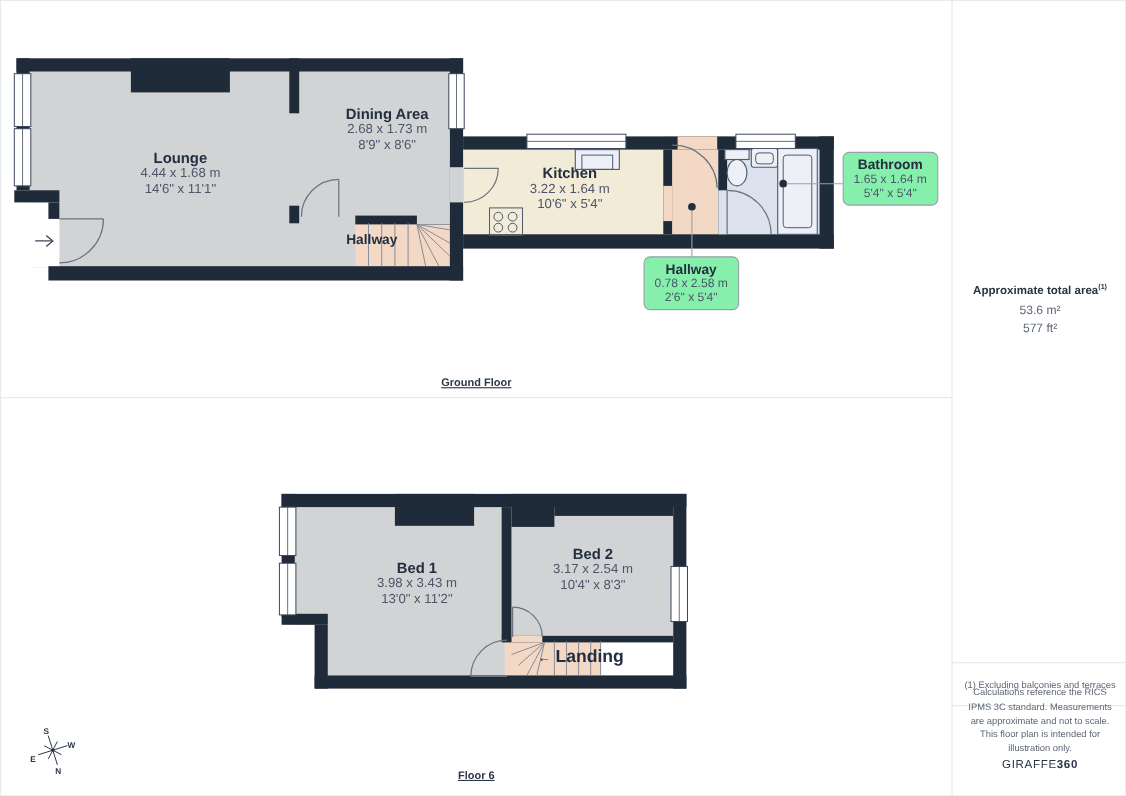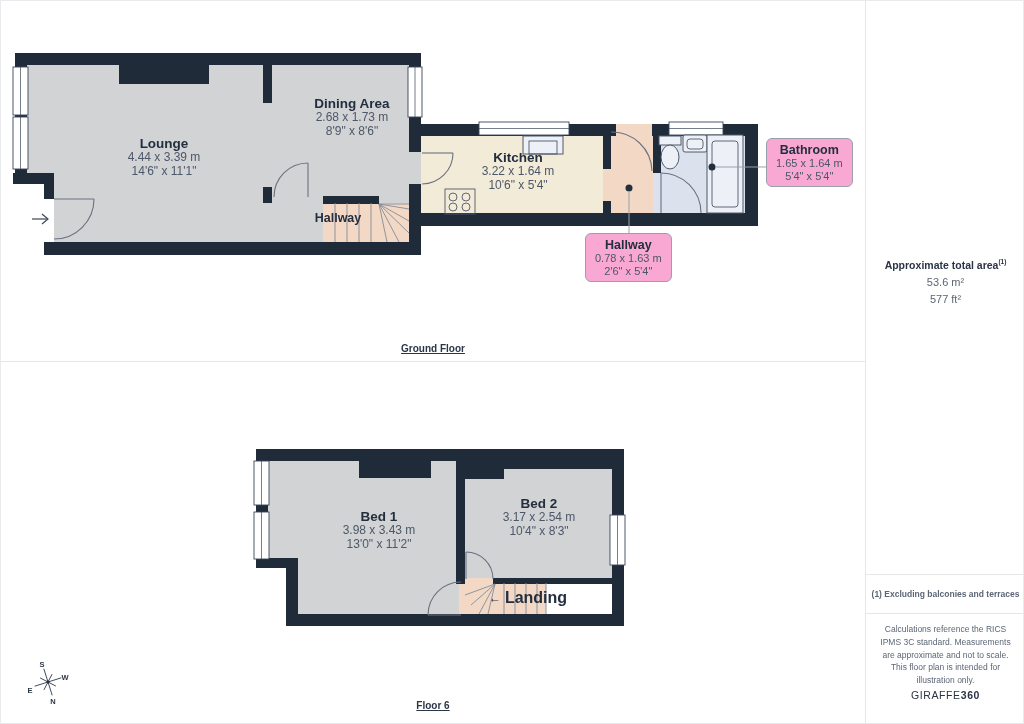--- a/index.html
+++ b/index.html
@@ -22,40 +22,40 @@
   .fixture2{fill:none;stroke:#4e596b;stroke-width:0.9;}
   .dot{fill:#232e3f;}
   .connector{stroke:#99a0ac;stroke-width:1;fill:none;}
   .arrowline{stroke:#3c4656;stroke-width:1.2;fill:none;}
   .compassline{stroke:#2b3647;stroke-width:0.9;}
   .compass-letter{font-size:7.5px;font-weight:bold;fill:#2b3647;text-anchor:middle;}
   
   .room-label{position:absolute;transform:translateX(-50%);text-align:center;white-space:nowrap;z-index:3;}
   .room-label .nm{font-size:13.5px;line-height:15px;font-weight:bold;color:var(--accent-text,#232e3f);}
   .room-label .rm{font-size:12px;line-height:13.5px;color:var(--dim-text,#4c5769);}
-  .callout{position:absolute;background:#f9a8d4;border:1px solid #99a0ac;border-radius:6px;
+  .callout{position:absolute;background:#86efac;border:1px solid #99a0ac;border-radius:6px;
            text-align:center;padding:4px 9px;white-space:nowrap;z-index:3;}
   .callout .nm{font-size:12.5px;line-height:14px;font-weight:bold;color:var(--accent-text,#232e3f);}
   .callout .rm{font-size:11px;line-height:12.5px;color:var(--dim-text,#4c5769);}
   .floor-title{position:absolute;left:0;width:864px;text-align:center;font-size:10px;
                font-weight:bold;color:#2b3647;z-index:3;text-decoration:underline;}
   .hdiv{position:absolute;left:0;top:360px;width:864px;height:1px;background:var(--divider,#e6e7ea);}
   
   #landing-label{display:flex;align-items:center;gap:4px;}
   #landing-label .arr{font-size:12px;color:#232e3f;}
   #landing-label .nm{font-size:16px;}
   
   .sidebar{position:absolute;left:864px;top:0;width:160px;height:724px;border-left:1px solid var(--divider,#e6e7ea);box-sizing:border-box;}
   .area-block{position:absolute;top:257px;width:100%;text-align:center;}
   .area-title{font-size:10.5px;font-weight:bold;color:#2a3445;}
   .area-title sup{font-size:6.5px;}
   .area-val{font-size:11px;color:var(--muted-text,#5d6675);margin-top:5px;}
-  .footnote-row{position:absolute;top:573px;width:100%;height:40px;border-top:1px solid var(--divider,#e6e7ea);
+  .footnote-row{position:absolute;top:601px;width:100%;height:40px;border-top:1px solid var(--divider,#e6e7ea);
                 border-bottom:1px solid var(--divider,#e6e7ea);display:flex;align-items:center;justify-content:center;
-                font-size:8.5px;color:var(--muted-text,#5d6675);box-sizing:border-box;font-weight:bold;}
+                font-size:8.5px;color:var(--muted-text,#5d6675);box-sizing:border-box;}
   .disclaimer{position:absolute;top:622px;left:0;width:100%;box-sizing:border-box;padding:0 13px;
               font-size:8.5px;line-height:1.5;color:var(--muted-text,#5d6675);text-align:center;}
   .brand{position:absolute;top:688px;width:100%;text-align:center;font-size:10.5px;
          letter-spacing:0.6px;color:#2a3445;}
   .brand .bold{font-weight:bold;}
 </style>
 </head>
 <body>
 
 <div id="app">
@@ -231,21 +231,21 @@
       <circle class="dot" cx="47" cy="681" r="1.4"></circle>
       <text class="compass-letter" x="41" y="666">S</text>
       <text class="compass-letter" x="64" y="679">W</text>
       <text class="compass-letter" x="29" y="692">E</text>
       <text class="compass-letter" x="52" y="703">N</text>
     </g>
   </svg>
 
   <div class="room-label" style="left:163px;top:135px;">
     <div class="nm">Lounge</div>
-    <div class="rm">4.44 x 3.39 m</div>
+    <div class="rm">4.44 x 1.68 m</div>
     <div class="rm">14'6" x 11'1"</div>
   </div>
   <div class="room-label" style="left:351px;top:95px;">
     <div class="nm">Dining Area</div>
     <div class="rm">2.68 x 1.73 m</div>
     <div class="rm">8'9" x 8'6"</div>
   </div>
   <div class="room-label" style="left:517px;top:149px;">
     <div class="nm">Kitchen</div>
     <div class="rm">3.22 x 1.64 m</div>
@@ -264,21 +264,21 @@
     <div class="rm">3.17 x 2.54 m</div>
     <div class="rm">10'4" x 8'3"</div>
   </div>
   <div class="room-label" id="landing-label" style="left:527px;top:589px;">
     <span class="arr">←</span>
     <span class="nm">Landing</span>
   </div>
 
   <div class="callout" style="left:584px;top:232px;">
     <div class="nm">Hallway</div>
-    <div class="rm">0.78 x 1.63 m</div>
+    <div class="rm">0.78 x 2.58 m</div>
     <div class="rm">2'6" x 5'4"</div>
   </div>
   <div class="callout" style="left:765px;top:137px;">
     <div class="nm">Bathroom</div>
     <div class="rm">1.65 x 1.64 m</div>
     <div class="rm">5'4" x 5'4"</div>
   </div>
 
   <div class="floor-title" style="top:342px;">Ground Floor</div>
   <div class="hdiv"></div>

